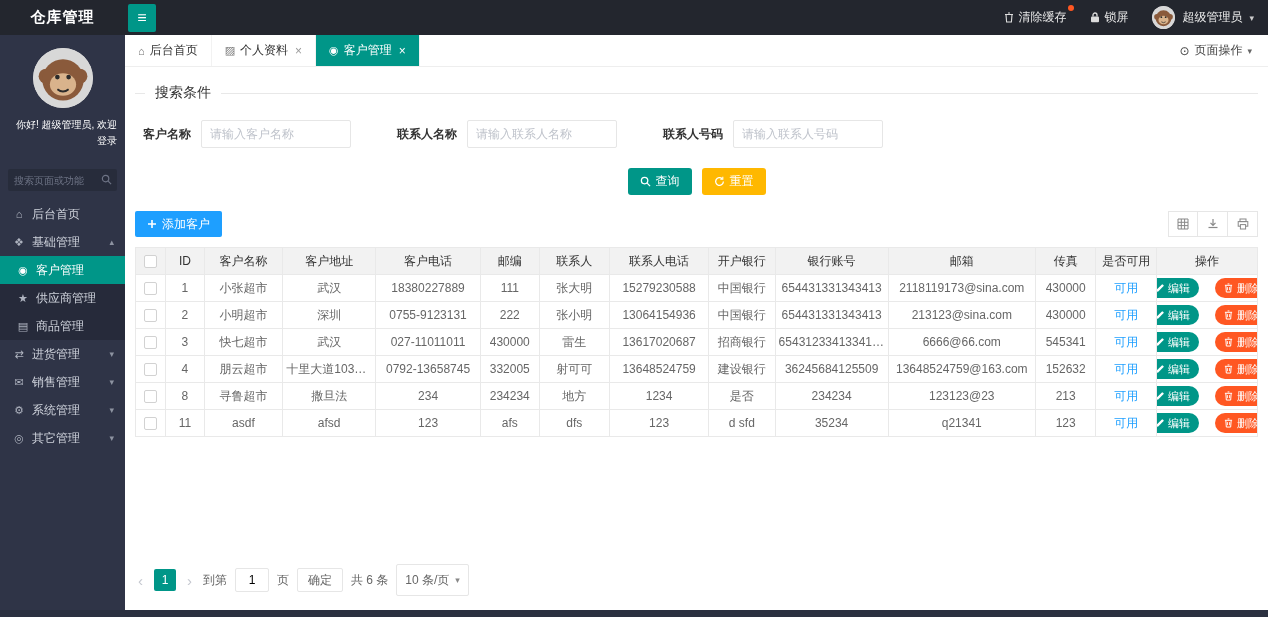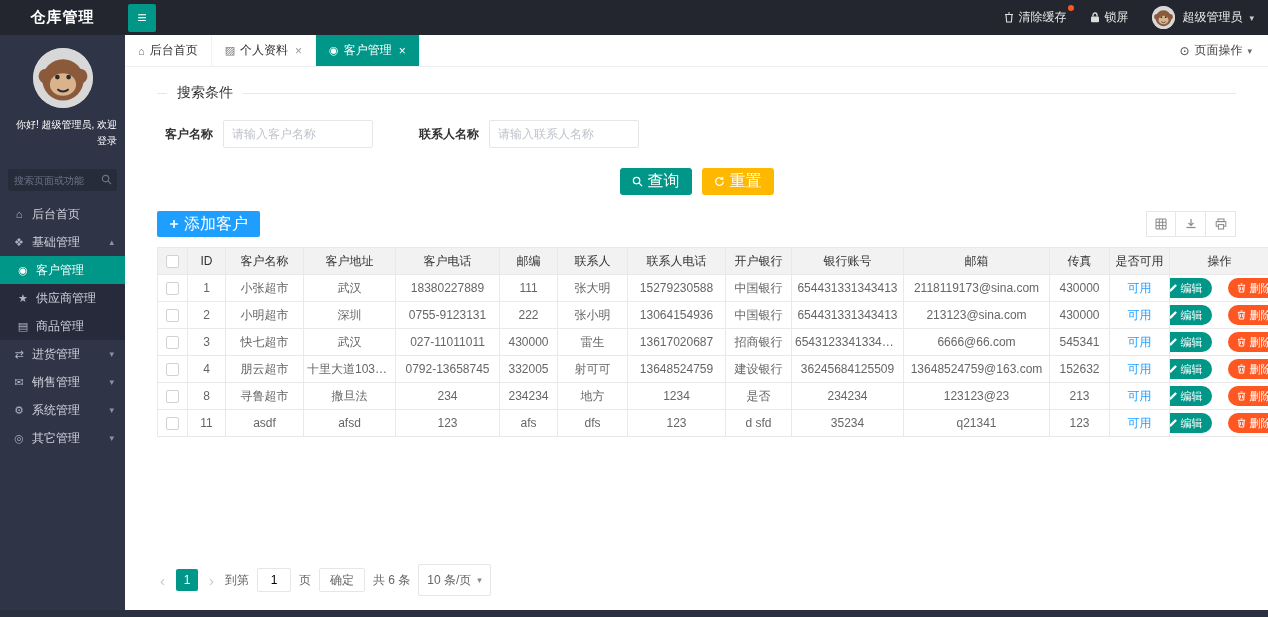--- a/index.html
+++ b/index.html
@@ -38,31 +38,31 @@
 
 .main{flex:1;display:flex;flex-direction:column;background:#fff;min-width:0}
 .tabbar{flex:0 0 32px;display:flex;align-items:stretch;background:#fff;border-bottom:1px solid #eee}
 .tab{display:flex;align-items:center;gap:5px;padding:0 13px;color:#333;border-right:1px solid #f2f2f2;cursor:pointer;font-size:12px}
 .tab .tab-icon{font-size:11px;color:#777}
 .tab .tab-close{font-size:12px;color:#999;margin-left:2px}
 .tab.active{background:#009688;color:#fff}
 .tab.active .tab-icon,.tab.active .tab-close{color:#fff}
 .page-ops{margin-left:auto;display:flex;align-items:center;gap:5px;padding:0 16px;color:#444;cursor:pointer}
 .page-ops .po-icon{font-size:12px}
-.content{flex:1;display:flex;flex-direction:column;padding:10px 32px 6px;min-height:0;overflow:hidden}
+.content{flex:1;display:flex;flex-direction:column;padding:10px 10px 6px;min-height:0;overflow:hidden}
 
 .fieldset{border-top:1px solid #e8e8e8;margin-top:16px;position:relative}
 .fieldset .legend{position:absolute;top:-10px;left:10px;background:#fff;padding:0 10px;font-size:14px;color:#333}
 .form-row{display:flex;align-items:center;margin-top:26px;padding-left:8px;gap:46px}
 .field{display:flex;align-items:center;gap:10px}
 .field label{font-weight:bold;color:#333}
 .field input{width:150px;height:28px;border:1px solid #e6e6e6;border-radius:2px;padding:0 8px;font-size:12px;outline:none}
 .field input::placeholder{color:#bfc3cb}
 .btn-row{display:flex;justify-content:center;gap:10px;margin:20px 0 2px}
-.btn{display:inline-flex;align-items:center;gap:5px;height:27px;padding:0 12px;border:none;border-radius:3px;color:#fff;font-size:16px;cursor:pointer}
+.btn{display:inline-flex;align-items:center;gap:5px;height:27px;padding:0 12px;border:none;border-radius:3px;color:#fff;font-size:12px;cursor:pointer}
 .btn-query{background:#009688}
 .btn-reset{background:#ffb800}
 .btn-add{background:#1e9fff;height:26px;border-radius:2px}
 
 .toolbar{display:flex;align-items:center;margin:14px 0 10px}
 .tool-group{margin-left:auto;display:flex}
 .tool-btn{width:30px;height:26px;border:1px solid #e6e6e6;background:#fff;display:flex;align-items:center;justify-content:center;color:#666;cursor:pointer}
 .tool-btn+.tool-btn{border-left:none}
 
 table{width:100%;border-collapse:collapse;table-layout:fixed}
@@ -235,20 +235,24 @@
 
         <div class="form-row" id="search-fields">
             <div class="field">
               <label>客户名称</label>
               <input placeholder="请输入客户名称" style="">
             </div>
             <div class="field">
               <label>联系人名称</label>
               <input placeholder="请输入联系人名称" style="">
             </div>
+            <div class="field">
+              <label>联系人号码</label>
+              <input placeholder="请输入联系人号码" style="">
+            </div>
           </div>
 
         <div class="btn-row">
           <button class="btn btn-query">
             <span>
                 <svg width="11" height="11" viewBox="0 0 12 12">
                   <circle cx="5" cy="5" r="3.5" fill="none" stroke="#fff" stroke-width="1.4"></circle>
                   <line x1="7.8" y1="7.8" x2="11" y2="11" stroke="#fff" stroke-width="1.4"></line>
                 </svg>
               </span>

